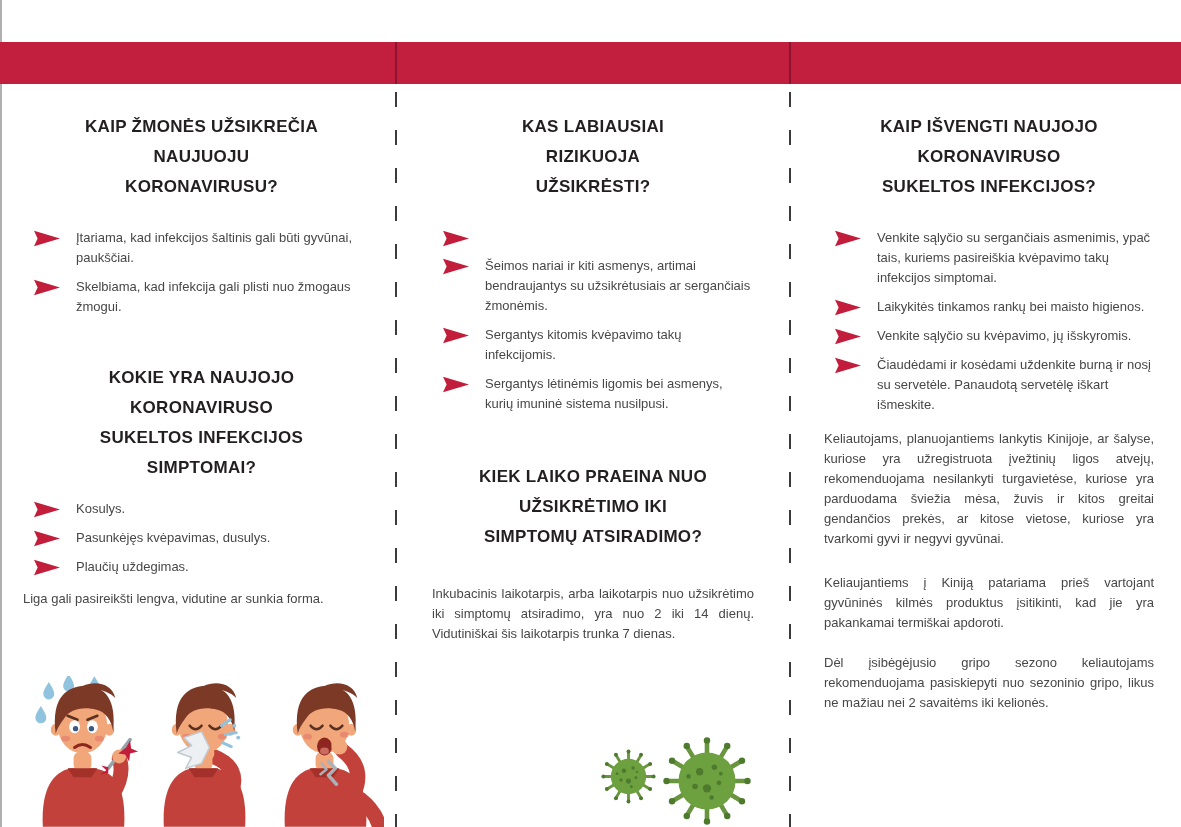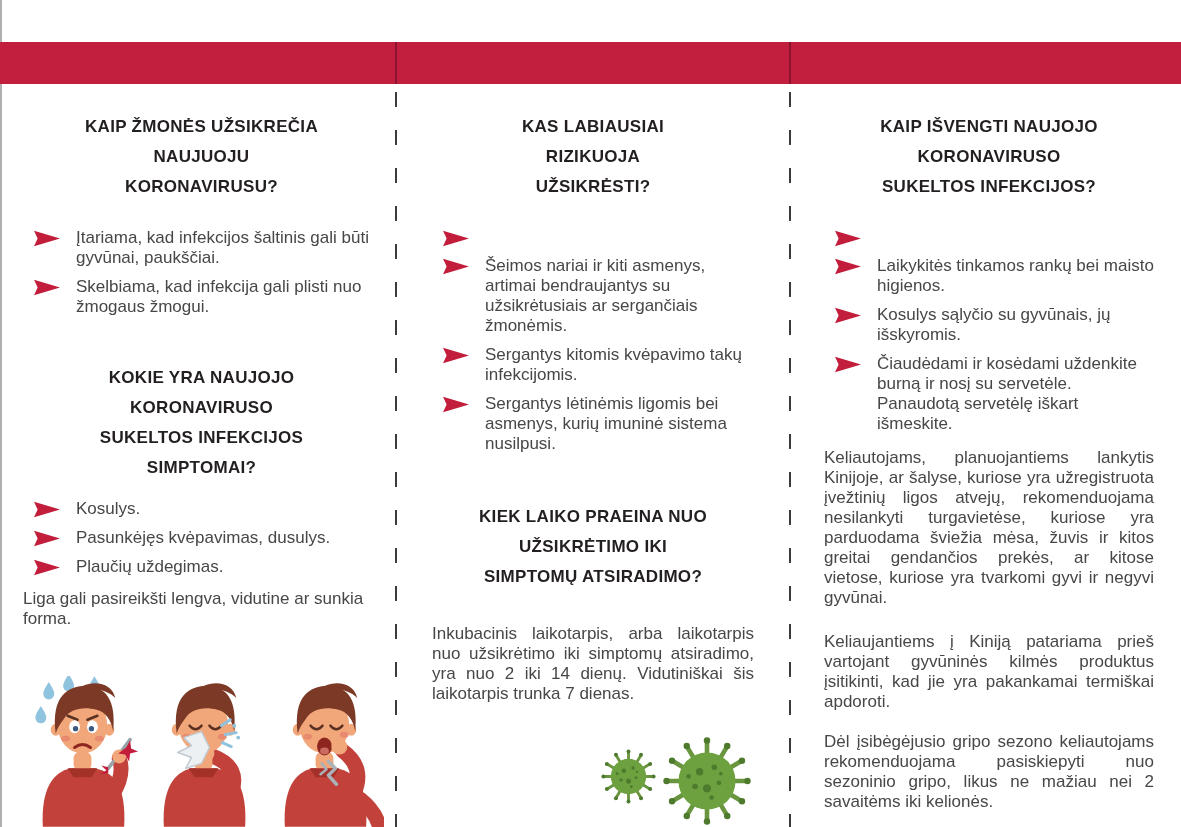--- a/index.html
+++ b/index.html
@@ -13,21 +13,21 @@
   .d1{left:395px}.d2{left:789px}
 
   .col{position:absolute;top:42px;}
   .col1{left:23px;width:357px;}
   .col2{left:432px;width:322px;}
   .col3{left:824px;width:330px;}
 
   .heading{font-size:17px;font-weight:700;color:#231F20;text-align:center;
            line-height:30px;letter-spacing:.3px;white-space:pre-line;margin:0;}
   .h-top{margin-top:70px;}
-  .body-text{font-size:17px;line-height:20px;color:#474747;}
+  .body-text{font-size:13px;line-height:20px;color:#474747;}
   .just{text-align:justify;}
   .bullets{margin-top:26px;}
   .bullet{display:flex;margin-bottom:9px;}
   .tri{flex:none;width:26px;height:17px;margin:2px 16px 0 11px;background:#C21E3C;
        clip-path:polygon(0% 4%,100% 50%,0% 96%,14% 50%);}
   .btxt{flex:1;}
 
   .people{position:absolute;left:23px;top:676px;width:362px;height:151px;display:flex;gap:2px;}
   .people svg{width:119px;height:151px;}
   .virus-small{position:absolute;left:600px;top:748px;width:57px;height:57px;}
@@ -112,28 +112,29 @@
     <p class="body-text just" style="margin:32px 0 0 0">Inkubacinis laikotarpis, arba laikotarpis nuo užsikrėtimo iki simptomų atsiradimo, yra nuo 2 iki 14 dienų. Vidutiniškai šis laikotarpis trunka 7 dienas.</p>
   </div>
 
   <div class="col col3">
     <h2 class="heading h-top">KAIP IŠVENGTI NAUJOJO
 KORONAVIRUSO
 SUKELTOS INFEKCIJOS?</h2>
     <div class="bullets">
       <div class="bullet">
         <span class="tri"></span>
+        <span class="btxt body-text">Venkite sąlyčio su sergančiais asmenimis, ypač tais, kuriems pasireiškia kvėpavimo takų infekcijos simptomai.</span>
       </div>
       <div class="bullet">
         <span class="tri"></span>
         <span class="btxt body-text">Laikykitės tinkamos rankų bei maisto higienos.</span>
       </div>
       <div class="bullet">
         <span class="tri"></span>
-        <span class="btxt body-text">Kosulys sąlyčio su gyvūnais, jų išskyromis.</span>
+        <span class="btxt body-text">Venkite sąlyčio su kvėpavimo, jų išskyromis.</span>
       </div>
       <div class="bullet">
         <span class="tri"></span>
         <span class="btxt body-text">Čiaudėdami ir kosėdami uždenkite burną ir nosį su servetėle. Panaudotą servetėlę iškart išmeskite.</span>
       </div>
     </div>
     <p class="body-text just" style="margin:14px 0 0 0">Keliautojams, planuojantiems lankytis Kinijoje, ar šalyse, kuriose yra užregistruota įvežtinių ligos atvejų, rekomenduojama nesilankyti turgavietėse, kuriose yra parduodama šviežia mėsa, žuvis ir kitos greitai gendančios prekės, ar kitose vietose, kuriose yra tvarkomi gyvi ir negyvi gyvūnai.</p>
     <p class="body-text just" style="margin:24px 0 0 0">Keliaujantiems į Kiniją patariama prieš vartojant gyvūninės kilmės produktus įsitikinti, kad jie yra pakankamai termiškai apdoroti.</p>
     <p class="body-text just" style="margin:20px 0 0 0">Dėl įsibėgėjusio gripo sezono keliautojams rekomenduojama pasiskiepyti nuo sezoninio gripo, likus ne mažiau nei 2 savaitėms iki kelionės.</p>
   </div>

